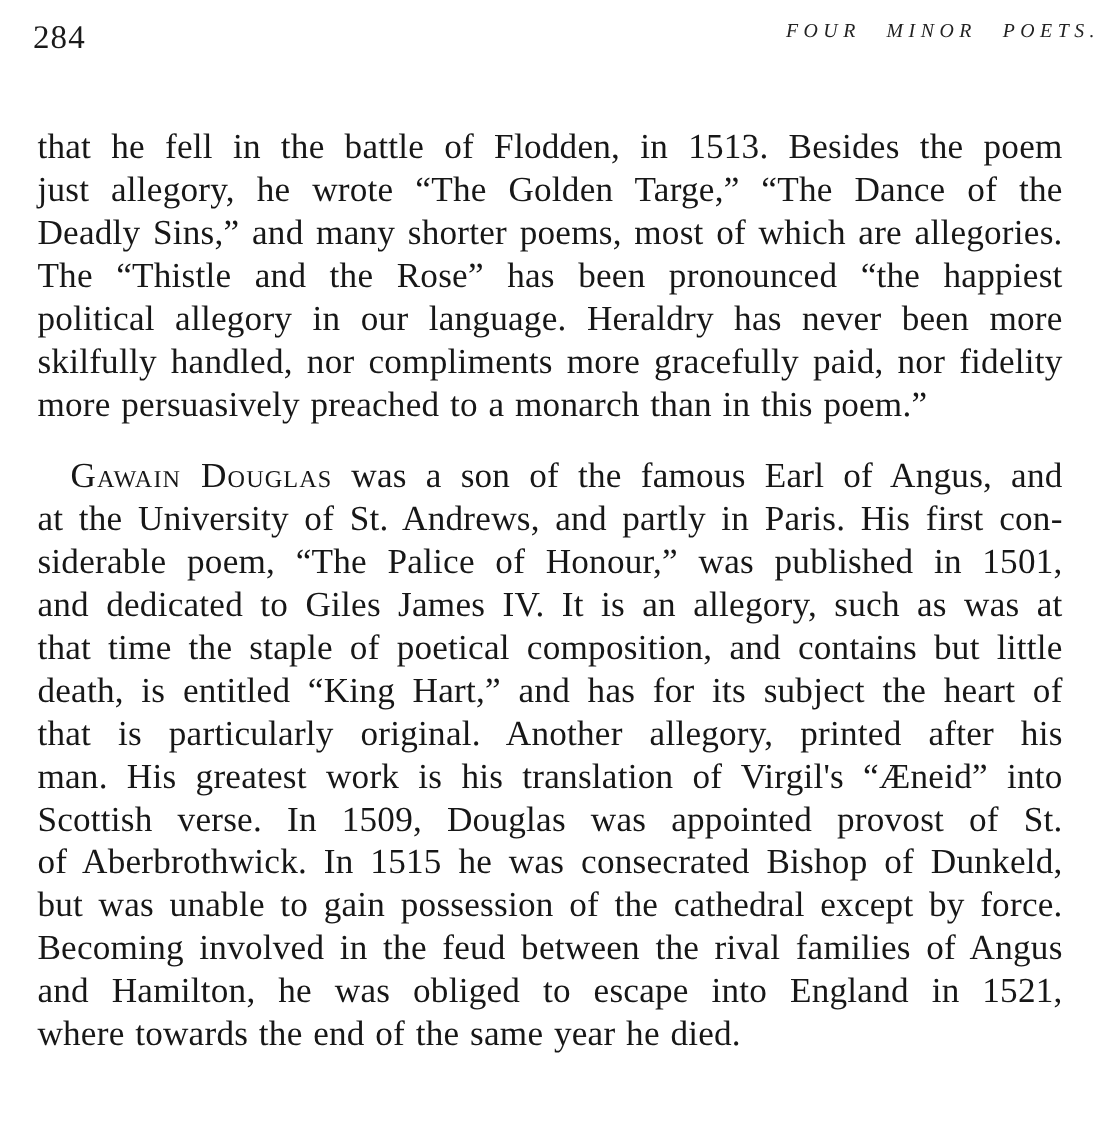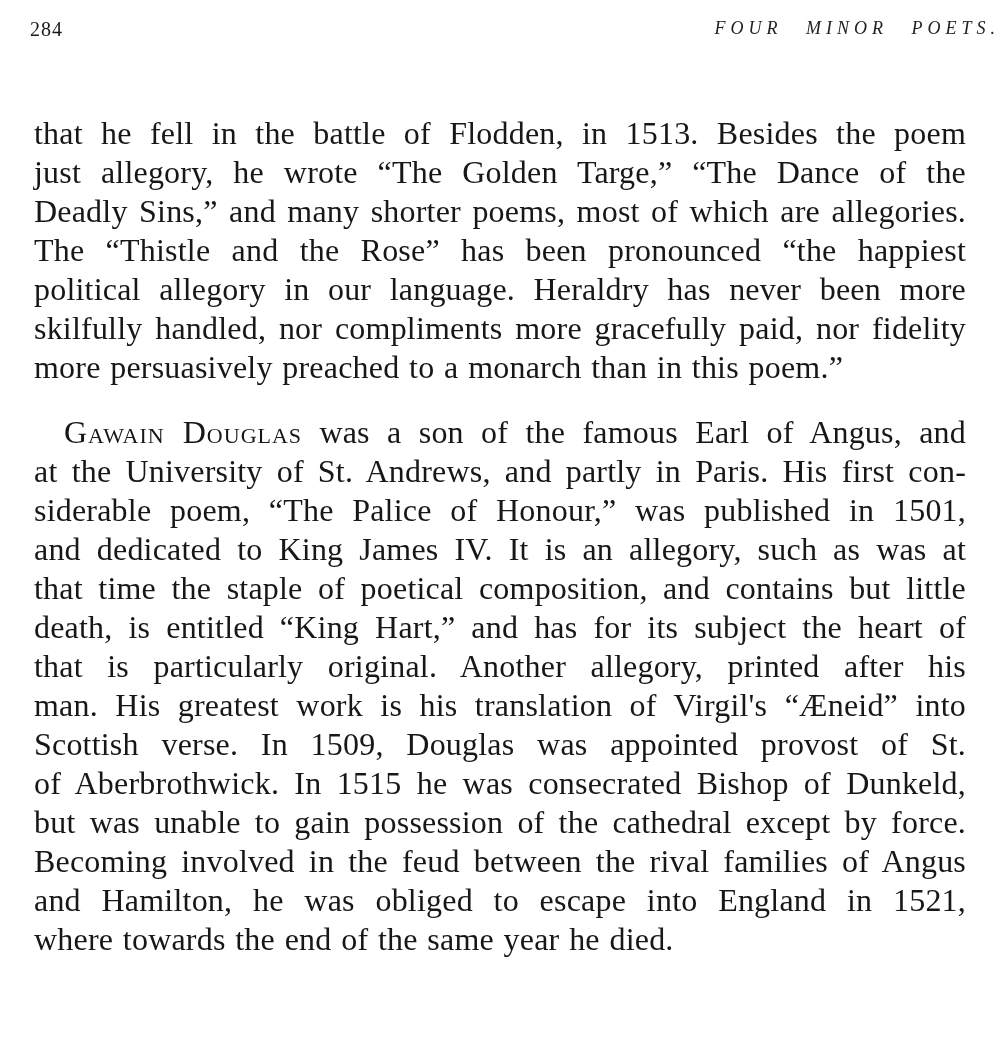--- a/index.html
+++ b/index.html
@@ -19,21 +19,21 @@
   }
   .page-header {
     position: relative;
     height: 50px;
     padding-top: 18px;
   }
   .page-number {
     position: absolute;
     left: 30px;
     top: 18px;
-    font-size: 20px;
+    font-size: 30px;
     letter-spacing: 1px;
     color: #1a1a1a;
   }
   .running-title {
     text-align: right;
     font-style: italic;
     font-size: 18px;
     letter-spacing: 5px;
     word-spacing: 14px;
     color: #222222;
@@ -88,21 +88,21 @@
         <div class="line">Deadly Sins,” and many shorter poems, most of which are allegories.</div>
         <div class="line">The “Thistle and the Rose” has been pronounced “the happiest</div>
         <div class="line">political allegory in our language.  Heraldry has never been more</div>
         <div class="line">skilfully handled, nor compliments more gracefully paid, nor fidelity</div>
         <div class="line last">more persuasively preached to a monarch than in this poem.”</div>
       </div>
     <div class="paragraph paragraph-2">
         <div class="line indent"><span class="lead-caps">Gawain Douglas</span> was a son of the famous Earl of Angus, and</div>
         <div class="line">at the University of St. Andrews, and partly in Paris.  His first con-</div>
         <div class="line">siderable poem, “The Palice of Honour,” was published in 1501,</div>
-        <div class="line">and dedicated to King James IV.  It is an allegory, such as was at</div>
+        <div class="line">and dedicated to Giles James IV.  It is an allegory, such as was at</div>
         <div class="line">that time the staple of poetical composition, and contains but little</div>
         <div class="line">death, is entitled “King Hart,” and has for its subject the heart of</div>
         <div class="line">that is particularly original.  Another allegory, printed after his</div>
         <div class="line">man.  His greatest work is his translation of Virgil's “Æneid” into</div>
         <div class="line">Scottish verse.  In 1509, Douglas was appointed provost of St.</div>
         <div class="line">of Aberbrothwick.  In 1515 he was consecrated Bishop of Dunkeld,</div>
         <div class="line">but was unable to gain possession of the cathedral except by force.</div>
         <div class="line">Becoming involved in the feud between the rival families of Angus</div>
         <div class="line">and Hamilton, he was obliged to escape into England in 1521,</div>
         <div class="line last">where towards the end of the same year he died.</div>

